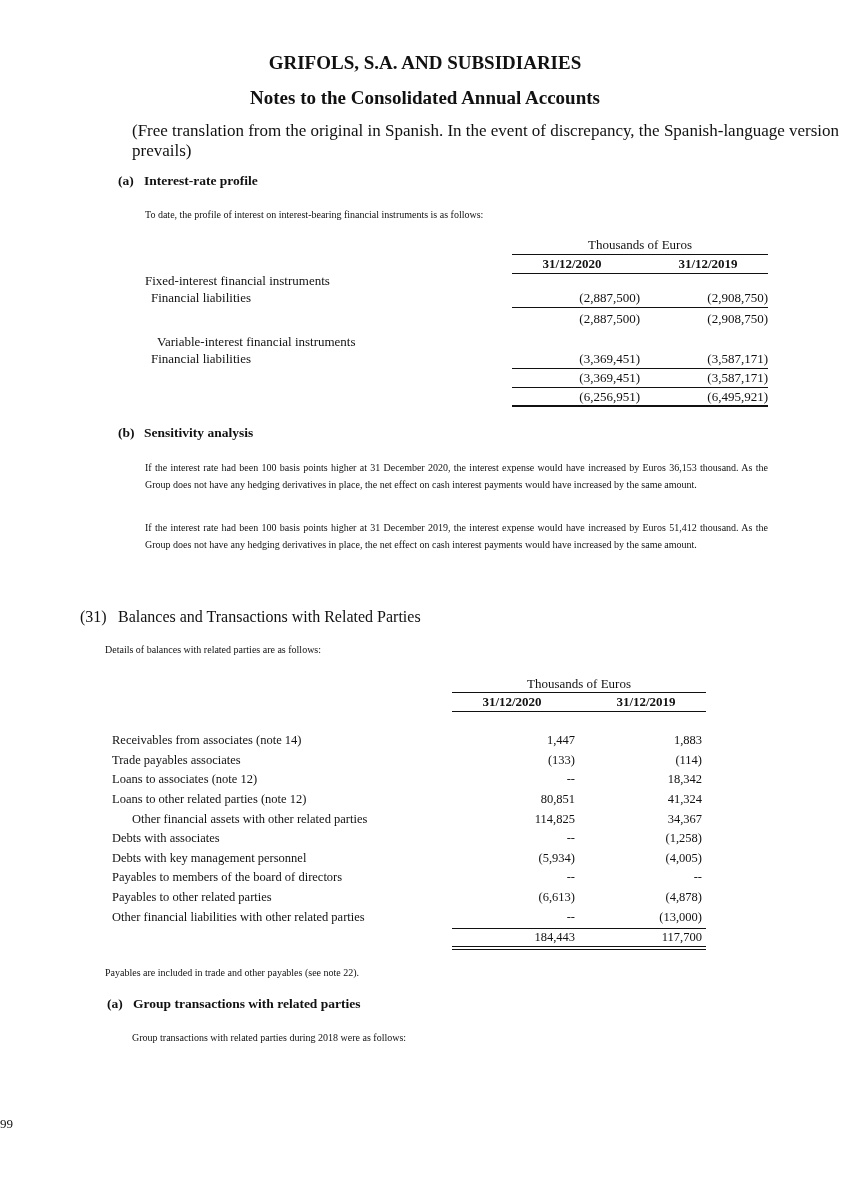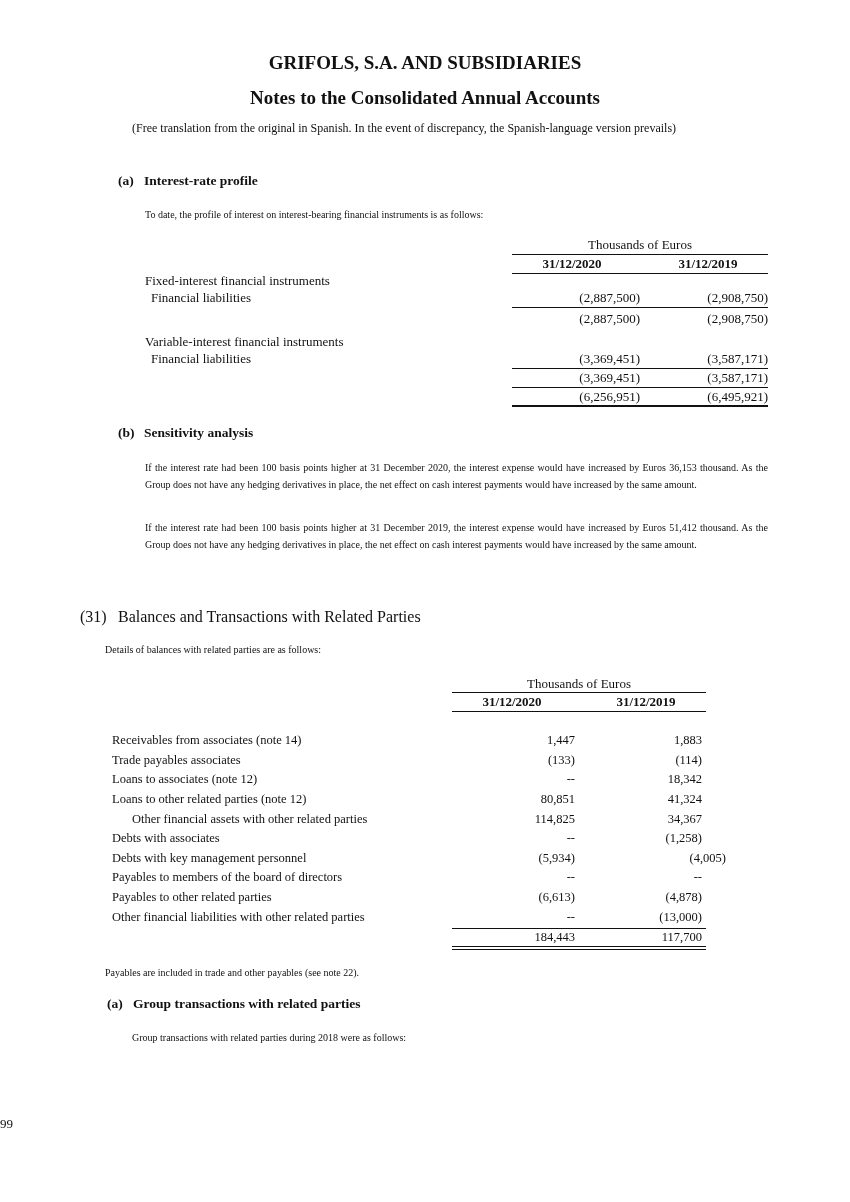--- a/index.html
+++ b/index.html
@@ -1,21 +1,21 @@
 <!DOCTYPE html>
 <html><head>
 <meta charset="utf-8">
 <style>
   html, body { margin: 0; padding: 0; background: #ffffff; }
   body { width: 850px; height: 1202px; position: relative; overflow: hidden;
          font-family: "Liberation Serif", "DejaVu Serif", serif; color: #111; }
   .abs { position: absolute; }
   .h1 { left: 0; width: 850px; text-align: center; top: 52px; font-size: 19px; font-weight: bold; }
   .h2 { left: 0; width: 850px; text-align: center; top: 87px; font-size: 19px; font-weight: bold; }
-  .note { left: 132px; top: 121px; font-size: 12px; }
+  .note { left: 132px; top: 121px; font-size: 17px; }
   .sec { font-size: 13.5px; font-weight: bold; }
   .sec .lbl { display: inline-block; width: 26px; }
   .p { font-size: 10px; line-height: 17px; text-align: justify; }
   .t { font-size: 13px; }
   .num { position: absolute; text-align: right; font-size: 13px; }
   .rule { position: absolute; height: 0; border-top: 1.5px solid #111; }
   .rule.thick { border-top: 2px solid #111; }
   .rule.double { border-top: 1.5px solid #111; height: 2px; border-bottom: 1.5px solid #111; }
   .colhdr { position: absolute; font-size: 13px; font-weight: bold; text-align: center; }
   .grp { position: absolute; font-size: 13px; text-align: center; }
@@ -44,21 +44,21 @@
   <div class="rule" style="left:512px; width:256px; top:273px;"></div>
 
   <div class="abs t" style="left:145px; top:273px;">Fixed-interest financial instruments</div>
   <div class="abs t" style="left:151px; top:290px;">Financial liabilities</div>
   <div class="num" style="left:512px; width:128px; top:290px;">(2,887,500)</div>
   <div class="num" style="left:640px; width:128px; top:290px;">(2,908,750)</div>
   <div class="rule" style="left:512px; width:256px; top:307px;"></div>
   <div class="num" style="left:512px; width:128px; top:311px;">(2,887,500)</div>
   <div class="num" style="left:640px; width:128px; top:311px;">(2,908,750)</div>
 
-  <div class="abs t" style="left:145px; top:334px;">Variable-interest financial instruments</div>
+  <div class="abs t" style="left:157px; top:334px;">Variable-interest financial instruments</div>
   <div class="abs t" style="left:151px; top:351px;">Financial liabilities</div>
   <div class="num" style="left:512px; width:128px; top:351px;">(3,369,451)</div>
   <div class="num" style="left:640px; width:128px; top:351px;">(3,587,171)</div>
   <div class="rule" style="left:512px; width:256px; top:368px;"></div>
   <div class="num" style="left:512px; width:128px; top:370px;">(3,369,451)</div>
   <div class="num" style="left:640px; width:128px; top:370px;">(3,587,171)</div>
   <div class="rule" style="left:512px; width:256px; top:387px;"></div>
   <div class="num" style="left:512px; width:128px; top:389px;">(6,256,951)</div>
   <div class="num" style="left:640px; width:128px; top:389px;">(6,495,921)</div>
   <div class="rule thick" style="left:512px; width:256px; top:405px;"></div>
@@ -96,21 +96,21 @@
       <div class="num" style="left: 452px; width: 123px; top: 792px; font-size: 12.5px;">80,851</div>
       <div class="num" style="left: 575px; width: 127px; top: 792px; font-size: 12.5px;">41,324</div>
       <div class="row2" style="top: 812px; margin-left: 20px;">Other financial assets with other related parties</div>
       <div class="num" style="left: 452px; width: 123px; top: 812px; font-size: 12.5px;">114,825</div>
       <div class="num" style="left: 575px; width: 127px; top: 812px; font-size: 12.5px;">34,367</div>
       <div class="row2" style="top: 831px;">Debts with associates</div>
       <div class="num" style="left: 452px; width: 123px; top: 831px; font-size: 12.5px;">--</div>
       <div class="num" style="left: 575px; width: 127px; top: 831px; font-size: 12.5px;">(1,258)</div>
       <div class="row2" style="top: 851px;">Debts with key management personnel</div>
       <div class="num" style="left: 452px; width: 123px; top: 851px; font-size: 12.5px;">(5,934)</div>
-      <div class="num" style="left: 575px; width: 127px; top: 851px; font-size: 12.5px; padding-left: 24px;">(4,005)</div>
+      <div class="num" style="left: 575px; width: 127px; top: 851px; font-size: 12.5px;">(4,005)</div>
       <div class="row2" style="top: 870px;">Payables to members of the board of directors</div>
       <div class="num" style="left: 452px; width: 123px; top: 870px; font-size: 12.5px;">--</div>
       <div class="num" style="left: 575px; width: 127px; top: 870px; font-size: 12.5px;">--</div>
       <div class="row2" style="top: 890px;">Payables to other related parties</div>
       <div class="num" style="left: 452px; width: 123px; top: 890px; font-size: 12.5px;">(6,613)</div>
       <div class="num" style="left: 575px; width: 127px; top: 890px; font-size: 12.5px;">(4,878)</div>
       <div class="row2" style="top: 910px;">Other financial liabilities with other related parties</div>
       <div class="num" style="left: 452px; width: 123px; top: 910px; font-size: 12.5px;">--</div>
       <div class="num" style="left: 575px; width: 127px; top: 910px; font-size: 12.5px;">(13,000)</div>
     </div>

